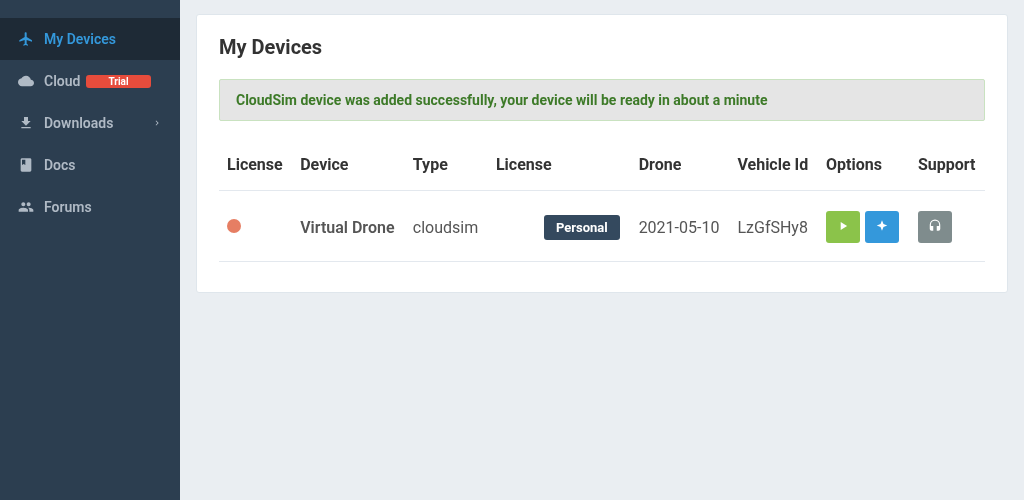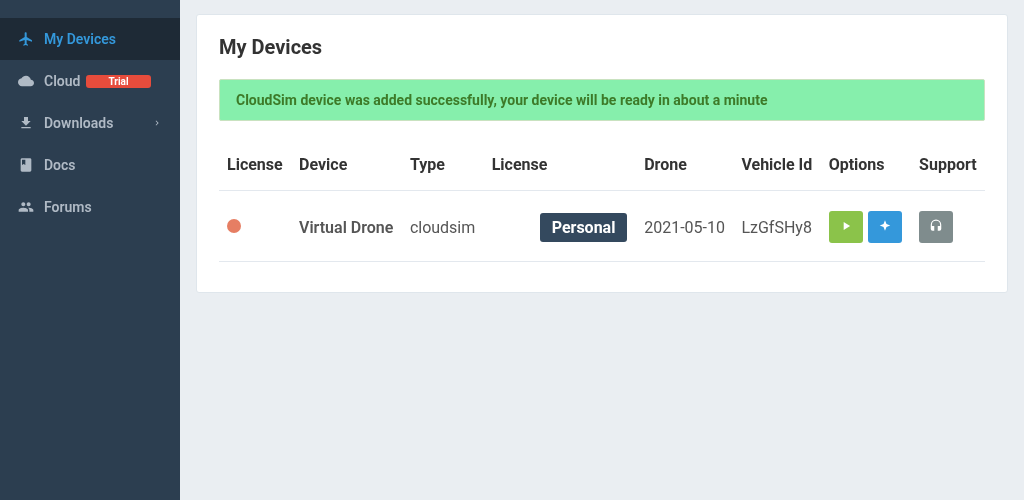--- a/index.html
+++ b/index.html
@@ -72,21 +72,21 @@
       border-radius: 3px;
       padding: 20px 22px 30px;
     }
     .page-title {
       font-size: 20px;
       font-weight: 700;
       color: #333;
       margin-bottom: 20px;
     }
     .alert-success {
-      background: #86efac;
+      background: #e5e5e5;
       color: #3d7a28;
       border: 1px solid #c9e2c0;
       padding: 12px 16px;
       font-size: 14px;
       font-weight: 700;
       border-radius: 2px;
       margin-bottom: 24px;
     }
     
     
@@ -112,21 +112,21 @@
       border-radius: 50%;
       background: #e67e63;
       display: inline-block;
     }
     .device-name { color: #333; font-weight: 600; }
     .type-val { color: #888; }
     .license-badge {
       display: inline-block;
       background: #34495e;
       color: #fff;
-      font-size: 16px;
+      font-size: 13px;
       font-weight: 700;
       padding: 5px 12px;
       border-radius: 3px;
       margin-left: 48px;
     }
     .btn-icon {
       display: inline-flex;
       width: 34px;
       height: 32px;
       border-radius: 3px;

